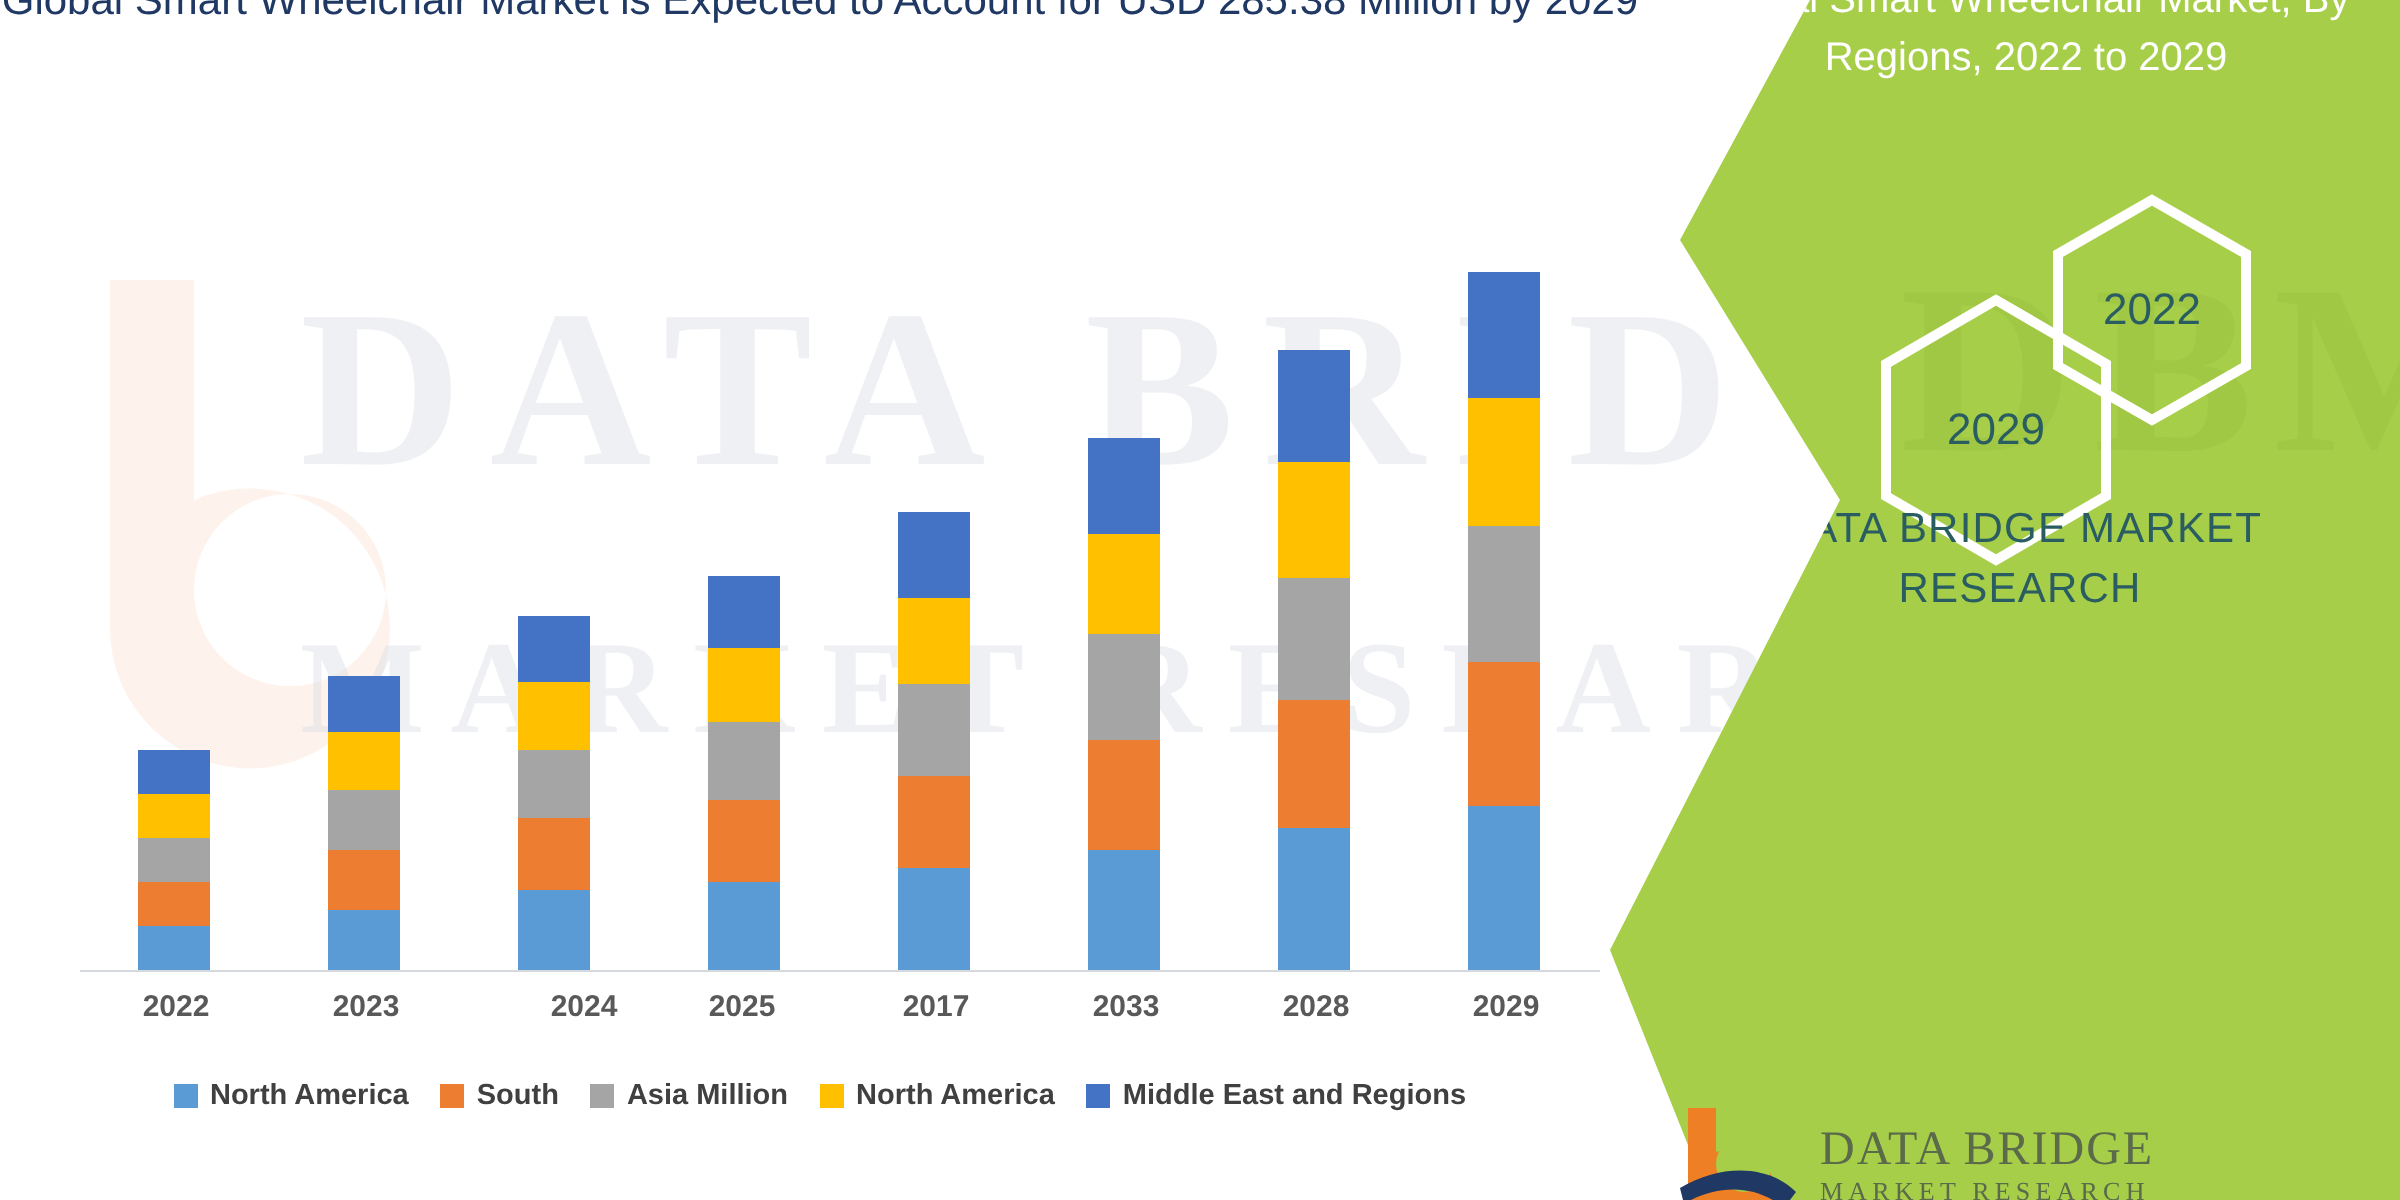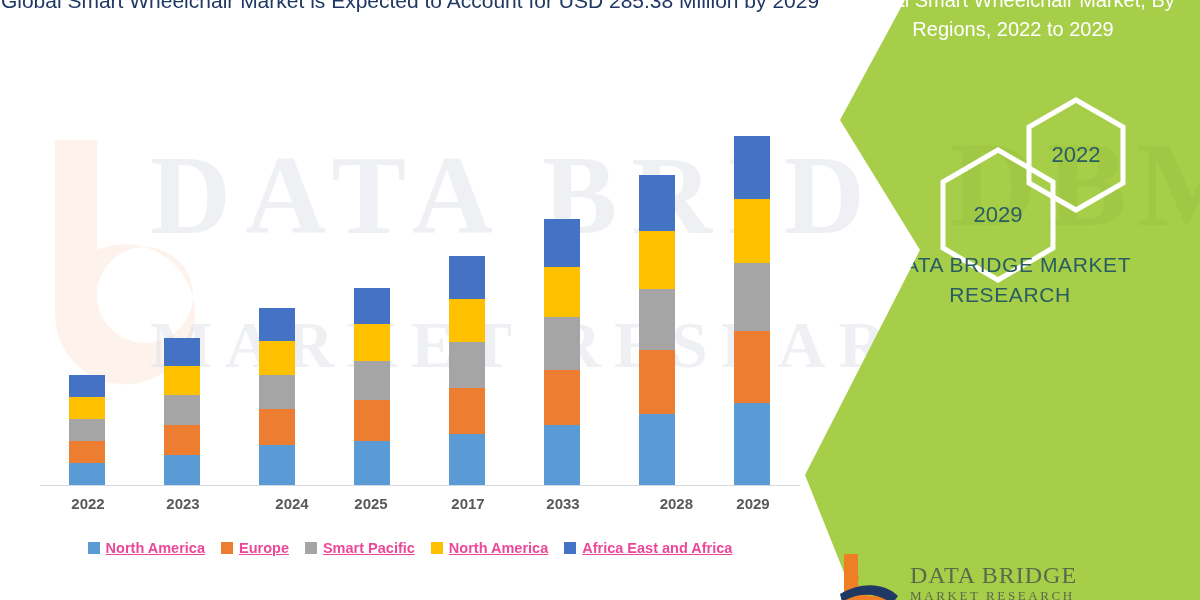--- a/index.html
+++ b/index.html
@@ -55,21 +55,21 @@
     font-size:15px; font-weight:700; color:#595959;
     top:0;
   }
 
   #legend{
     position:absolute; left:0px; top:540px; width:820px;
     display:flex; justify-content:center; align-items:center; gap:16px;
   }
   .legend-item{ display:flex; align-items:center; gap:6px; }
   .legend-swatch{ width:12px; height:12px; display:block; }
-  .legend-label{ font-size:14.5px; font-weight:700; color:#ec4899; white-space:nowrap;text-decoration:underline; }
+  .legend-label{ font-size:14.5px; font-weight:700; color:#404040; white-space:nowrap; }
 
   
   #right-panel{
     position:absolute; right:0; top:0; width:400px; height:600px;
     background:#a6ce48; overflow:hidden;
     clip-path: polygon(100% 0, 100% 100%, 55px 100%, 5px 475px, 120px 250px, 40px 120px, 105px 0);
   }
   #rp-title{
     position:absolute; left:0; top:-14px; width:400px;
     padding:0 14px 0 40px; text-align:center;
@@ -180,43 +180,43 @@
       </div>
     </div>
   <div id="axis-line"></div>
   <div id="x-labels">
       <div class="x-label" style="left: 13px;">2022</div>
       <div class="x-label" style="left: 108px;">2023</div>
       <div class="x-label" style="left: 217px;">2024</div>
       <div class="x-label" style="left: 296px;">2025</div>
       <div class="x-label" style="left: 393px;">2017</div>
       <div class="x-label" style="left: 488px;">2033</div>
-      <div class="x-label" style="left: 583px; text-align: right;">2028</div>
+      <div class="x-label" style="left: 583px;">2028</div>
       <div class="x-label" style="left: 678px;">2029</div>
     </div>
   <div id="legend">
       <div class="legend-item">
         <span class="legend-swatch" style="background: rgb(91, 155, 213);"></span>
         <span class="legend-label">North America</span>
       </div>
       <div class="legend-item">
         <span class="legend-swatch" style="background: rgb(237, 125, 49);"></span>
-        <span class="legend-label">Europe</span>
+        <span class="legend-label">South</span>
       </div>
       <div class="legend-item">
         <span class="legend-swatch" style="background: rgb(165, 165, 165);"></span>
-        <span class="legend-label">Smart Pacific</span>
+        <span class="legend-label">Asia Million</span>
       </div>
       <div class="legend-item">
         <span class="legend-swatch" style="background: rgb(255, 192, 0);"></span>
         <span class="legend-label">North America</span>
       </div>
       <div class="legend-item">
         <span class="legend-swatch" style="background: rgb(68, 114, 196);"></span>
-        <span class="legend-label">Africa East and Africa</span>
+        <span class="legend-label">Middle East and Regions</span>
       </div>
     </div>
 </div>
 
 <div id="right-panel">
   <div id="rp-wm">DBMR</div>
 
   <div id="rp-title">Global Smart Wheelchair Market, By Regions, 2022 to 2029</div>
 
   <div class="hexwrap" style="left:222px; top:95px; width:108px; height:120px;">

